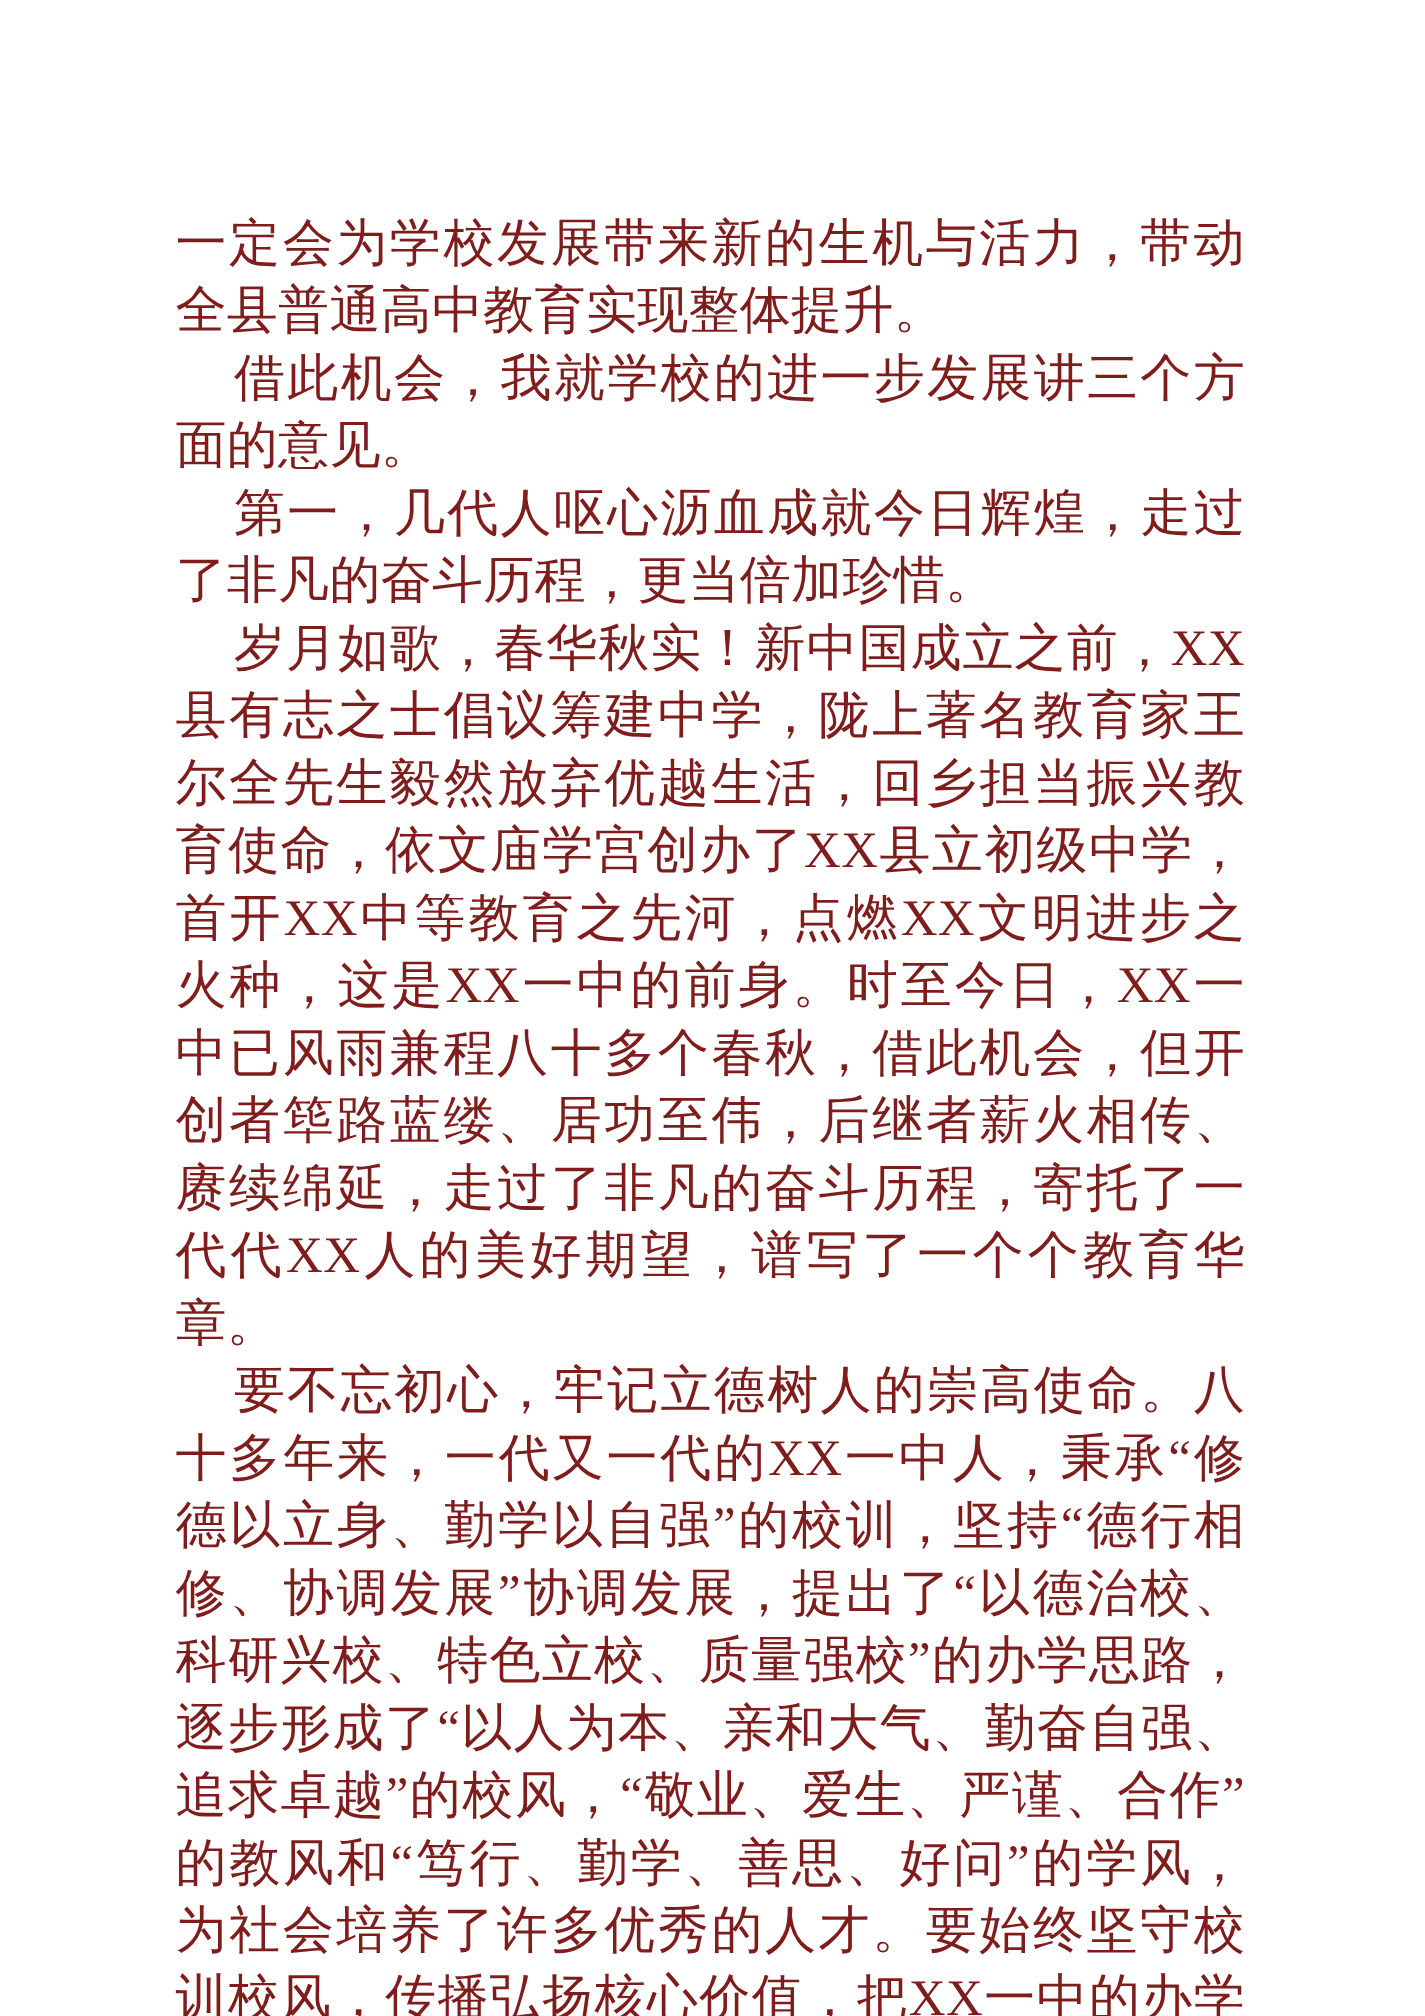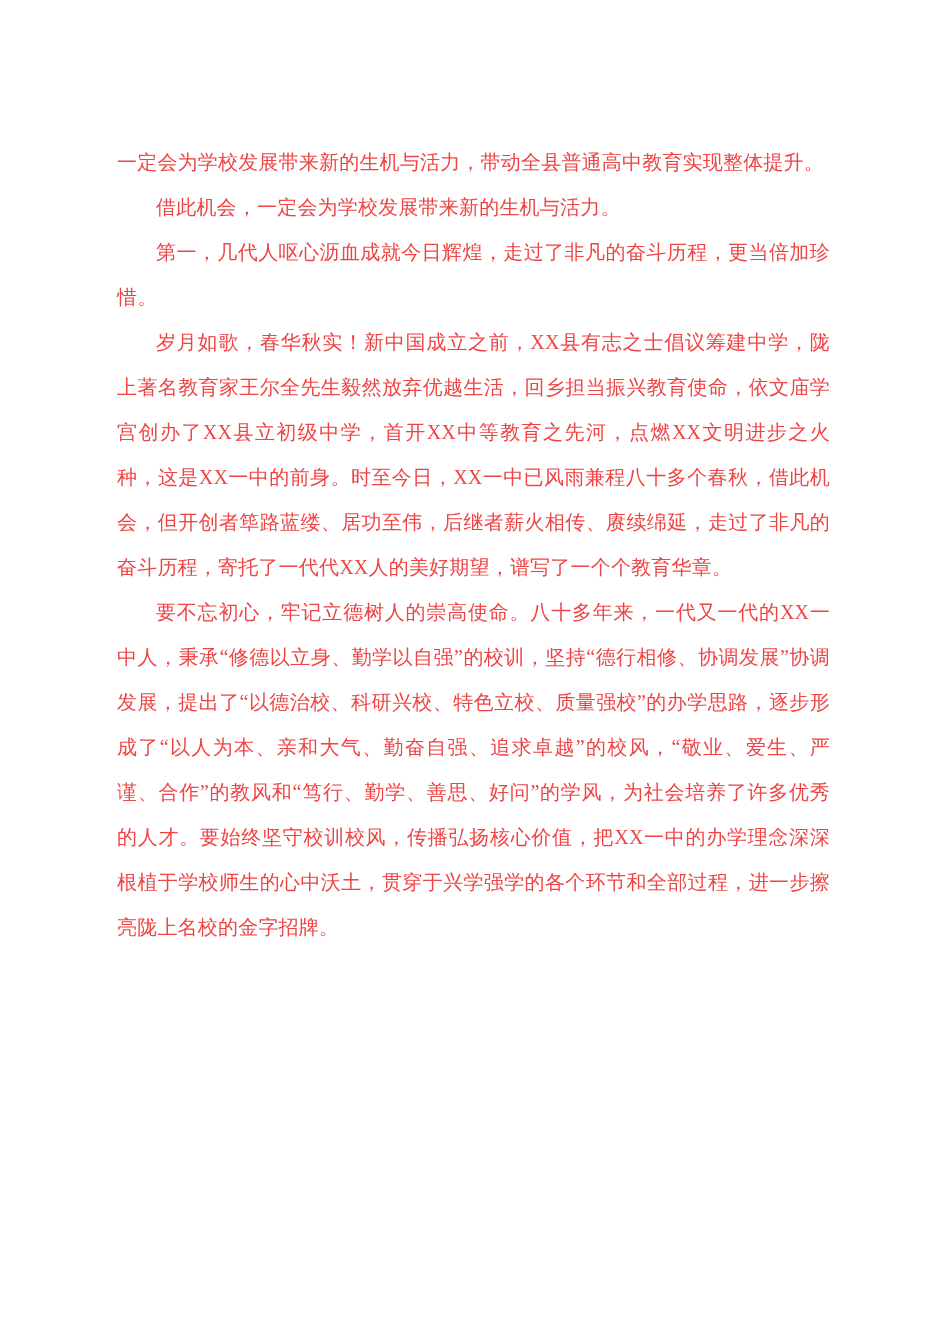--- a/index.html
+++ b/index.html
@@ -17,36 +17,36 @@
   }
   .doc-body {
     position: absolute;
     left: 117px;
     top: 140px;
     width: 713px;
   }
   .doc-body p {
     margin: 0;
     padding: 0;
-    font-size: 20px;
+    font-size: 34px;
     line-height: 45px;
-    color: #ef4444;
+    color: #7f1d1d;
     text-align: justify;
     text-justify: inter-character;
     letter-spacing: 0.2px;
     word-break: break-all;
   }
   .doc-body p.indented {
     text-indent: 39px;
   }
 </style>
 </head>
 <body>
 
 <div class="page">
   <div class="doc-body">
     <p>一定会为学校发展带来新的生机与活力，带动全县普通高中教育实现整体提升。</p>
-    <p class="indented">借此机会，一定会为学校发展带来新的生机与活力。</p>
+    <p class="indented">借此机会，我就学校的进一步发展讲三个方面的意见。</p>
     <p class="indented">第一，几代人呕心沥血成就今日辉煌，走过了非凡的奋斗历程，更当倍加珍惜。</p>
     <p class="indented">岁月如歌，春华秋实！新中国成立之前，XX县有志之士倡议筹建中学，陇上著名教育家王尔全先生毅然放弃优越生活，回乡担当振兴教育使命，依文庙学宫创办了XX县立初级中学，首开XX中等教育之先河，点燃XX文明进步之火种，这是XX一中的前身。时至今日，XX一中已风雨兼程八十多个春秋，借此机会，但开创者筚路蓝缕、居功至伟，后继者薪火相传、赓续绵延，走过了非凡的奋斗历程，寄托了一代代XX人的美好期望，谱写了一个个教育华章。</p>
     <p class="indented">要不忘初心，牢记立德树人的崇高使命。八十多年来，一代又一代的XX一中人，秉承“修德以立身、勤学以自强”的校训，坚持“德行相修、协调发展”协调发展，提出了“以德治校、科研兴校、特色立校、质量强校”的办学思路，逐步形成了“以人为本、亲和大气、勤奋自强、追求卓越”的校风，“敬业、爱生、严谨、合作”的教风和“笃行、勤学、善思、好问”的学风，为社会培养了许多优秀的人才。要始终坚守校训校风，传播弘扬核心价值，把XX一中的办学理念深深根植于学校师生的心中沃土，贯穿于兴学强学的各个环节和全部过程，进一步擦亮陇上名校的金字招牌。</p>
   </div>
 </div>
 
 </body></html>

